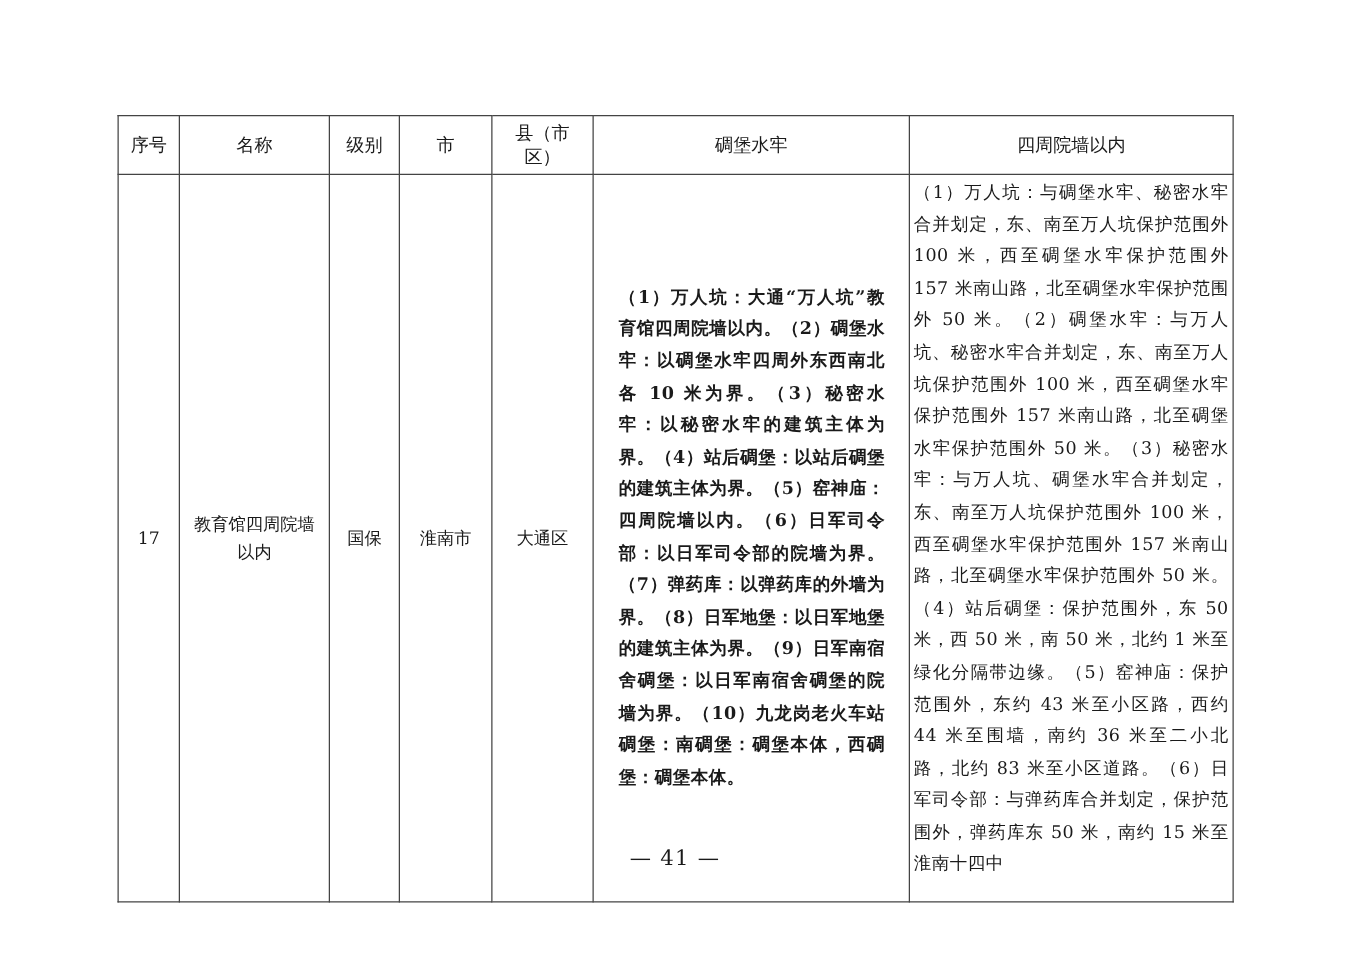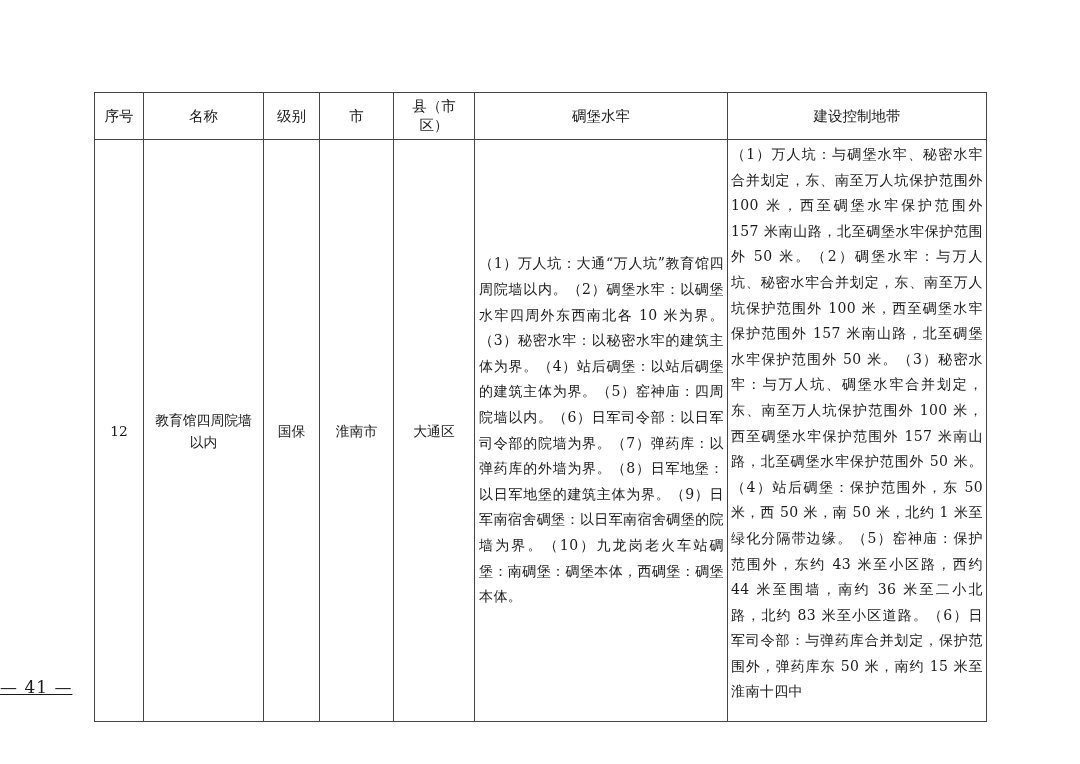--- a/index.html
+++ b/index.html
@@ -6,26 +6,26 @@
   body { width: 1080px; height: 764px; position: relative; overflow: hidden;
          font-family: "DejaVu Serif", "Liberation Serif", serif; color: #1a1a1a; }
   .page { position: absolute; left: 0; top: 0; width: 1080px; height: 764px; }
   table.heritage { position: absolute; left: 94px; top: 92px; border-collapse: collapse;
                    table-layout: fixed; width: 892px; }
   table.heritage th, table.heritage td { border: 1.3px solid #444; padding: 4px; }
   table.heritage th { height: 38px; font-family: "DejaVu Sans", "Liberation Sans", sans-serif;
                       font-weight: normal; font-size: 14.5px; text-align: center; vertical-align: middle; }
   table.heritage td { height: 536px; font-size: 13.8px; text-align: center; vertical-align: middle; line-height: 22px; }
   td.scope { text-align: justify; padding: 0 3px 0 4px !important; vertical-align: middle; }
-  td.scope p { margin: 0; line-height: 25.6px; font-size: 14px; letter-spacing: 0.4px; text-align: justify; }
+  td.scope p { margin: 16px; line-height: 25.6px; font-size: 14px; letter-spacing: 0.4px; text-align: justify; font-weight: bold; }
   td.control { text-align: justify; padding: 0 3px 0 3px !important; vertical-align: top; }
   td.control p { margin: 2px 0 16px 0; line-height: 25.6px; font-size: 14px; letter-spacing: 0.4px; text-align: justify; }
   .name-cell span { display: inline-block; width: 100px; }
-  .footer { position: absolute; top: 677px; left: 0; width: 1080px; text-align: left;
-            font-size: 17px; letter-spacing: 1px; text-decoration: underline; }
+  .footer { position: absolute; top: 677px; left: 0; width: 1080px; text-align: center;
+            font-size: 17px; letter-spacing: 1px; }
 </style>
 </head>
 <body>
 
 <div class="page">
   <table class="heritage">
     <colgroup>
       <col style="width:49px">
       <col style="width:120px">
       <col style="width:56px">
@@ -35,26 +35,26 @@
       <col style="width:259px">
     </colgroup>
     <thead>
       <tr>
         <th>序号</th>
         <th>名称</th>
         <th>级别</th>
         <th>市</th>
         <th>县（市区）</th>
         <th>碉堡水牢</th>
-        <th>建设控制地带</th>
+        <th>四周院墙以内</th>
       </tr>
     </thead>
     <tbody>
       <tr>
-        <td>12</td>
+        <td>17</td>
         <td class="name-cell">
           <span>教育馆四周院墙以内</span>
         </td>
         <td>国保</td>
         <td>淮南市</td>
         <td>大通区</td>
         <td class="scope">
           <p>（1）万人坑：大通“万人坑”教育馆四周院墙以内。（2）碉堡水牢：以碉堡水牢四周外东西南北各 10 米为界。（3）秘密水牢：以秘密水牢的建筑主体为界。（4）站后碉堡：以站后碉堡的建筑主体为界。（5）窑神庙：四周院墙以内。（6）日军司令部：以日军司令部的院墙为界。（7）弹药库：以弹药库的外墙为界。（8）日军地堡：以日军地堡的建筑主体为界。（9）日军南宿舍碉堡：以日军南宿舍碉堡的院墙为界。（10）九龙岗老火车站碉堡：南碉堡：碉堡本体，西碉堡：碉堡本体。</p>
         </td>
         <td class="control">

